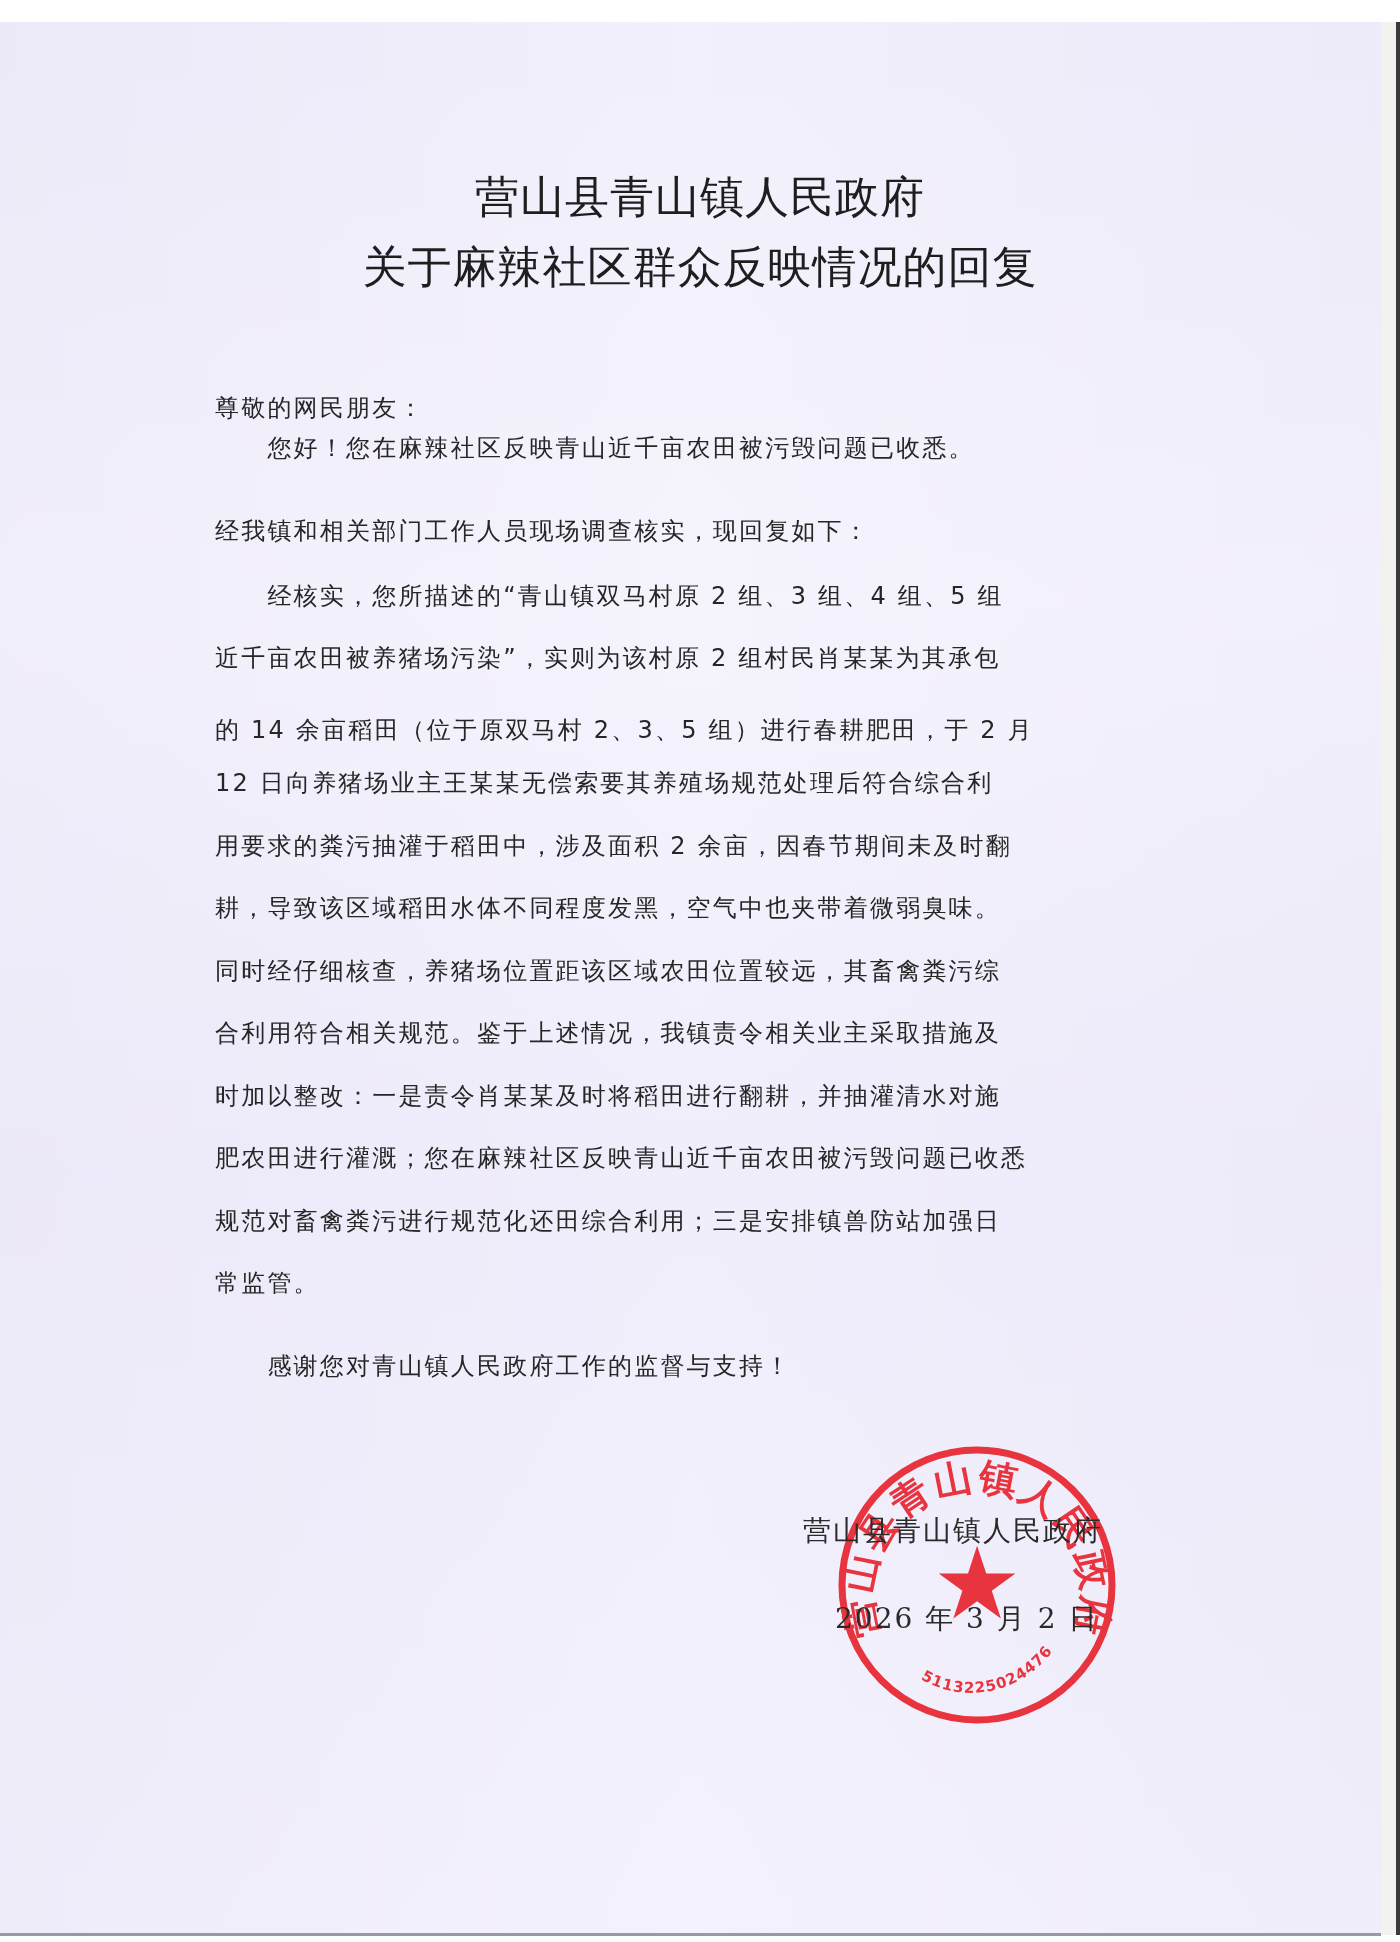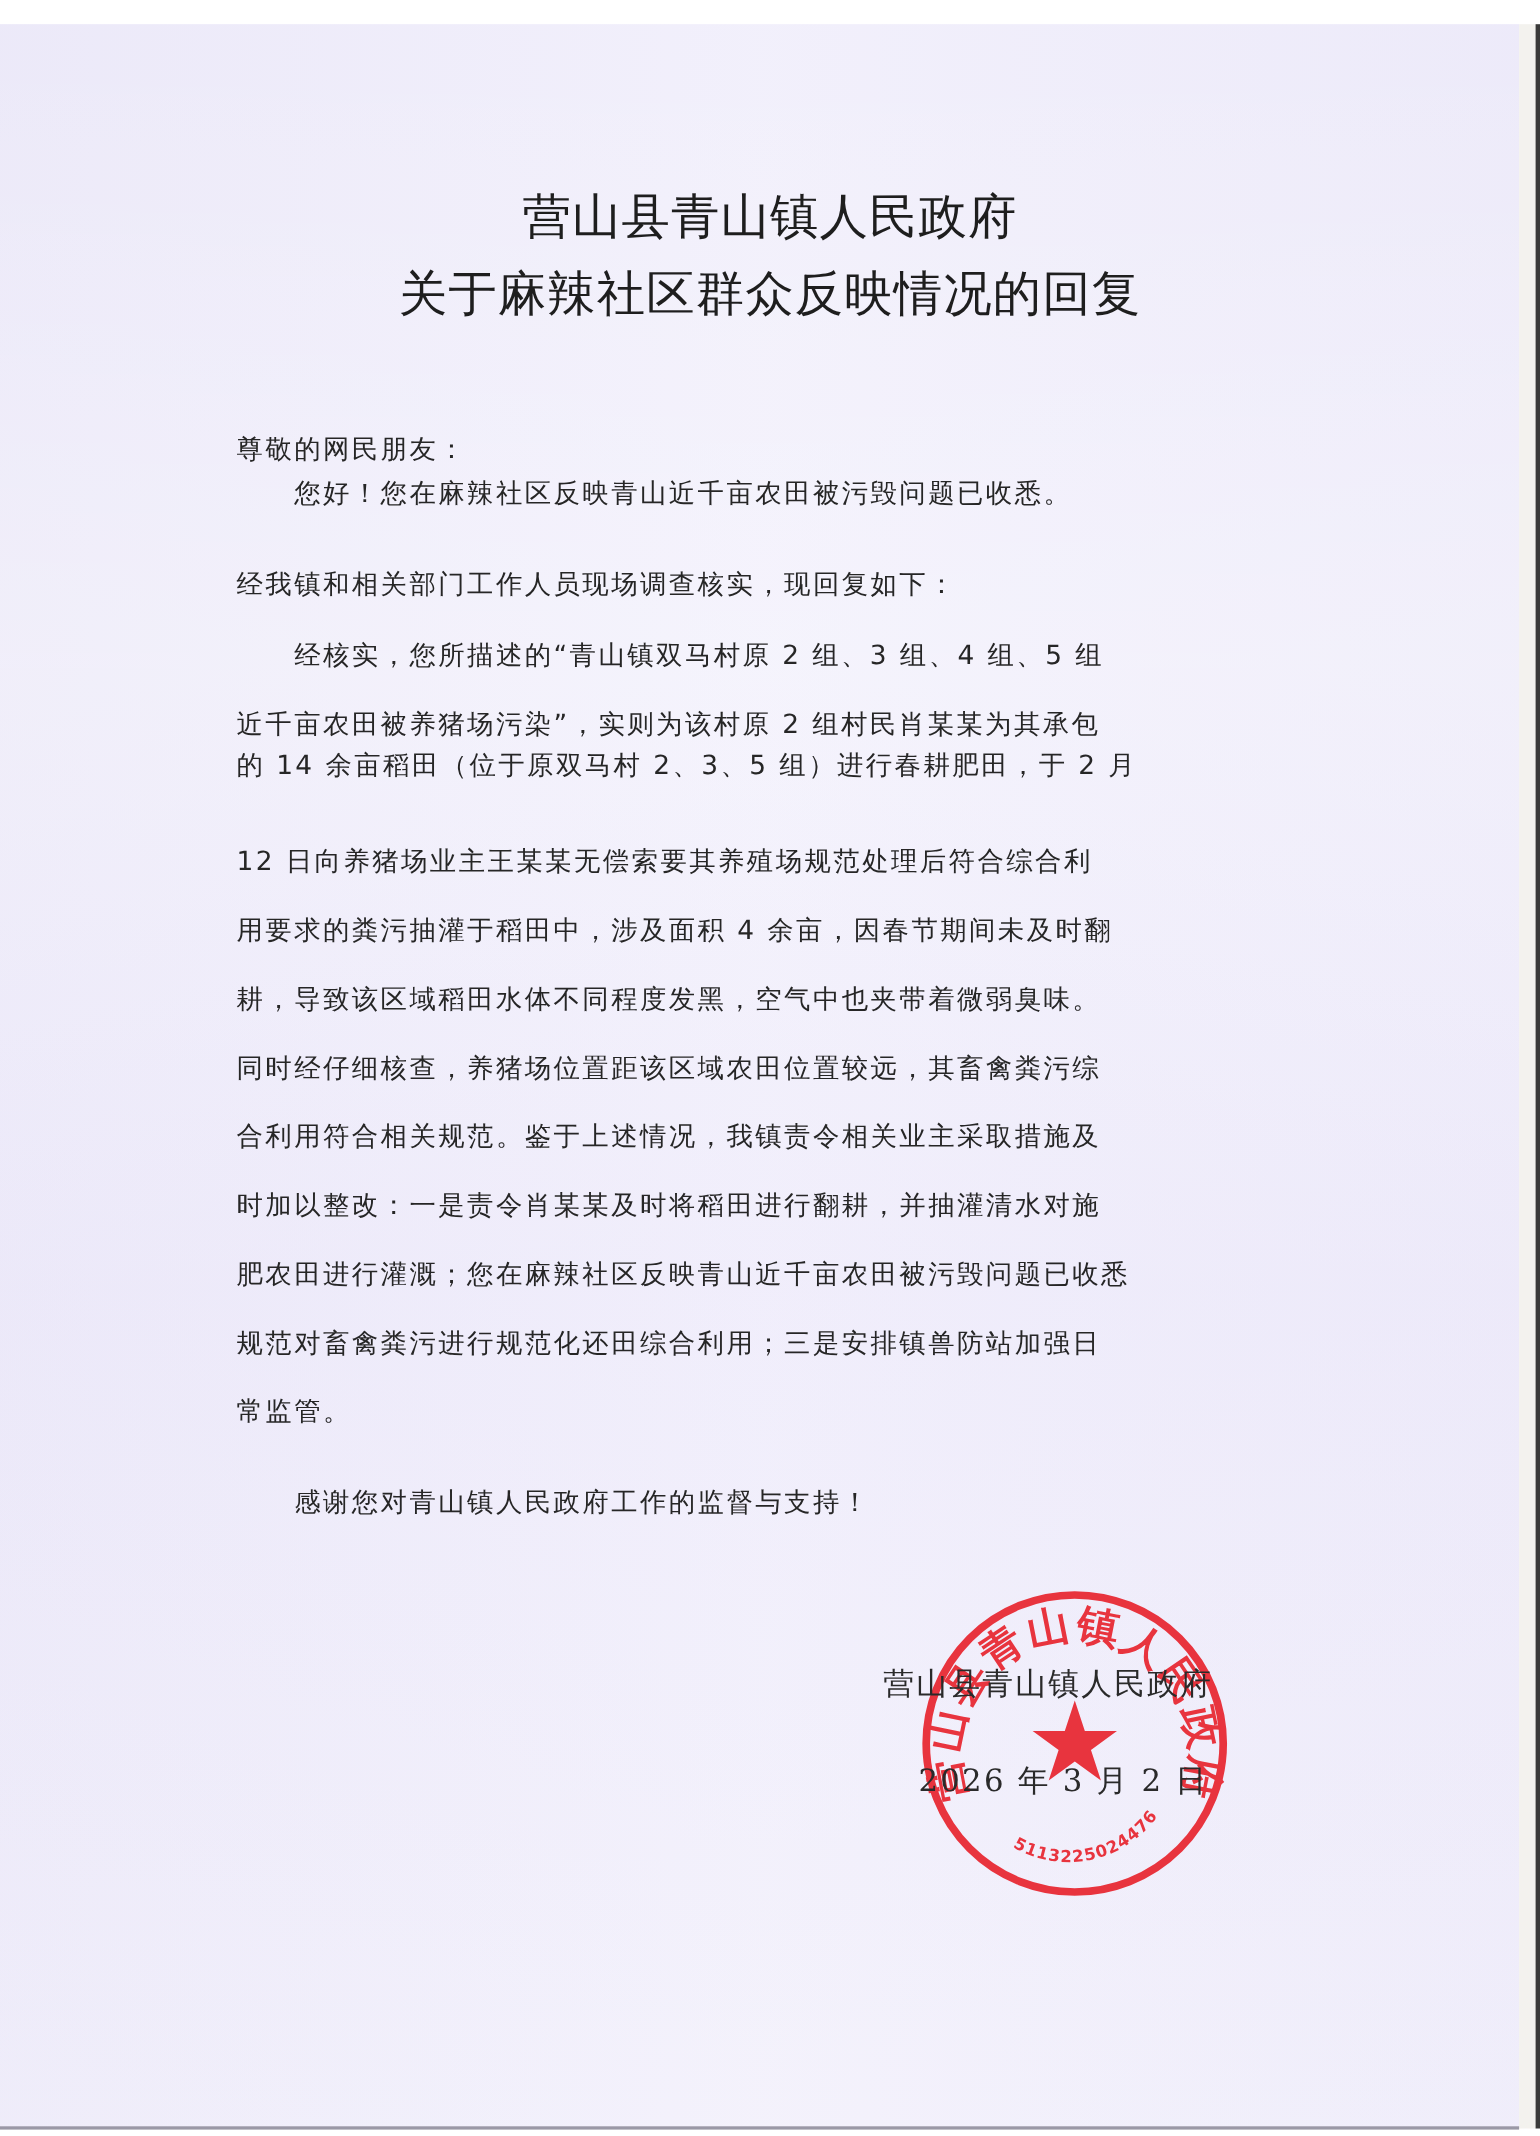--- a/index.html
+++ b/index.html
@@ -57,23 +57,23 @@
 
 <div class="title l1">营山县青山镇人民政府</div>
 <div class="title l2">关于麻辣社区群众反映情况的回复</div>
 
 <div class="text body-line" style="top:392px;">尊敬的网民朋友：</div>
 
 <div class="text body-line" style="top:432px;">　　您好！您在麻辣社区反映青山近千亩农田被污毁问题已收悉。</div>
 <div class="text body-line" style="top:515px;">经我镇和相关部门工作人员现场调查核实，现回复如下：</div>
 <div class="text body-line" style="top:580px;">　　经核实，您所描述的“青山镇双马村原 2 组、3 组、4 组、5 组</div>
 <div class="text body-line" style="top:642px;">近千亩农田被养猪场污染”，实则为该村原 2 组村民肖某某为其承包</div>
-<div class="text body-line" style="top:680px;">的 14 余亩稻田（位于原双马村 2、3、5 组）进行春耕肥田，于 2 月</div>
+<div class="text body-line" style="top:714px;">的 14 余亩稻田（位于原双马村 2、3、5 组）进行春耕肥田，于 2 月</div>
 <div class="text body-line" style="top:767px;">12 日向养猪场业主王某某无偿索要其养殖场规范处理后符合综合利</div>
-<div class="text body-line" style="top:830px;">用要求的粪污抽灌于稻田中，涉及面积 4 余亩，因春节期间未及时翻</div>
+<div class="text body-line" style="top:830px;">用要求的粪污抽灌于稻田中，涉及面积 2 余亩，因春节期间未及时翻</div>
 <div class="text body-line" style="top:892px;text-align:center;">耕，导致该区域稻田水体不同程度发黑，空气中也夹带着微弱臭味。</div>
 <div class="text body-line" style="top:955px;">同时经仔细核查，养猪场位置距该区域农田位置较远，其畜禽粪污综</div>
 <div class="text body-line" style="top:1017px;">合利用符合相关规范。鉴于上述情况，我镇责令相关业主采取措施及</div>
 <div class="text body-line" style="top:1080px;text-align:right;">时加以整改：一是责令肖某某及时将稻田进行翻耕，并抽灌清水对施</div>
 <div class="text body-line" style="top:1142px;">肥农田进行灌溉；您在麻辣社区反映青山近千亩农田被污毁问题已收悉</div>
 <div class="text body-line" style="top:1205px;">规范对畜禽粪污进行规范化还田综合利用；三是安排镇兽防站加强日</div>
 <div class="text body-line" style="top:1267px;">常监管。</div>
 
 <div class="text body-line" style="top:1350px;">　　感谢您对青山镇人民政府工作的监督与支持！</div>
 

